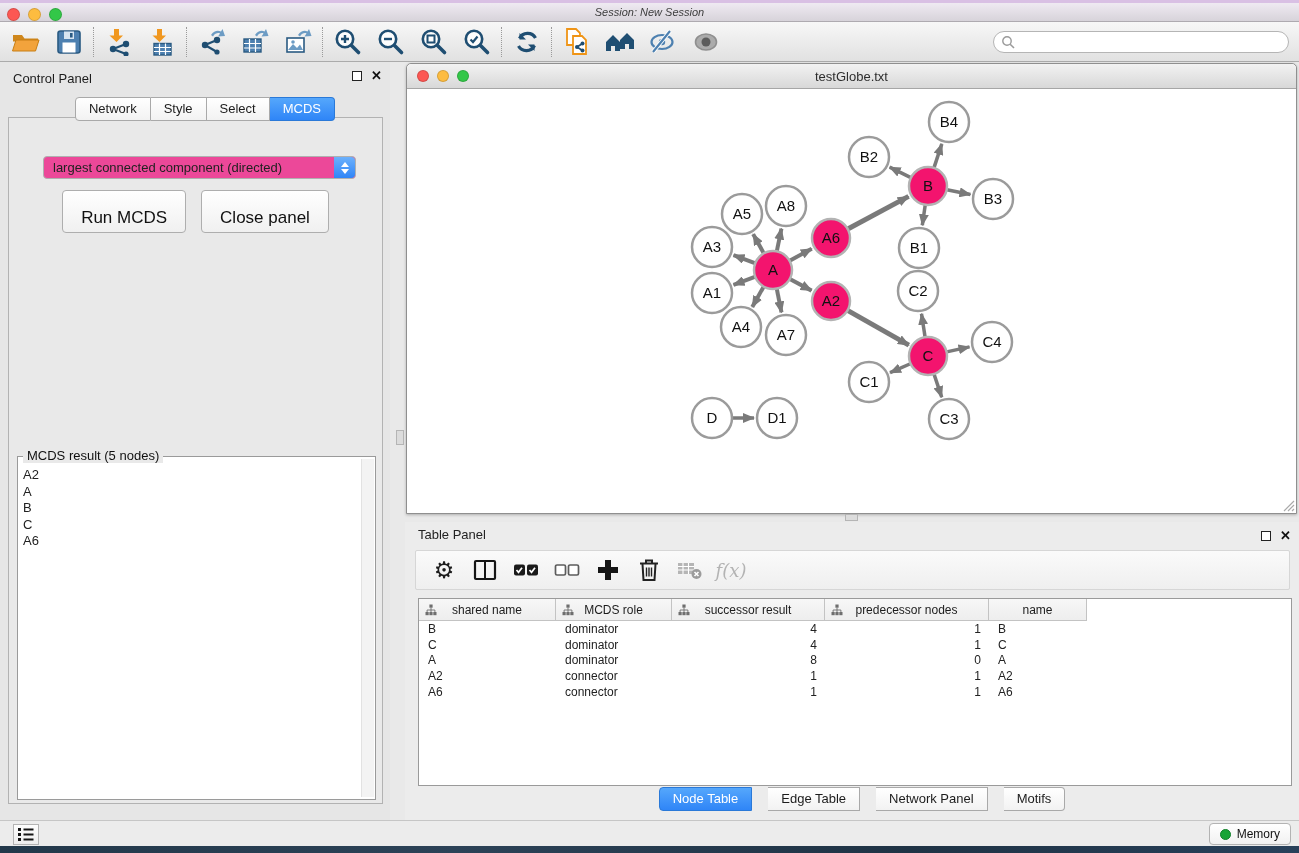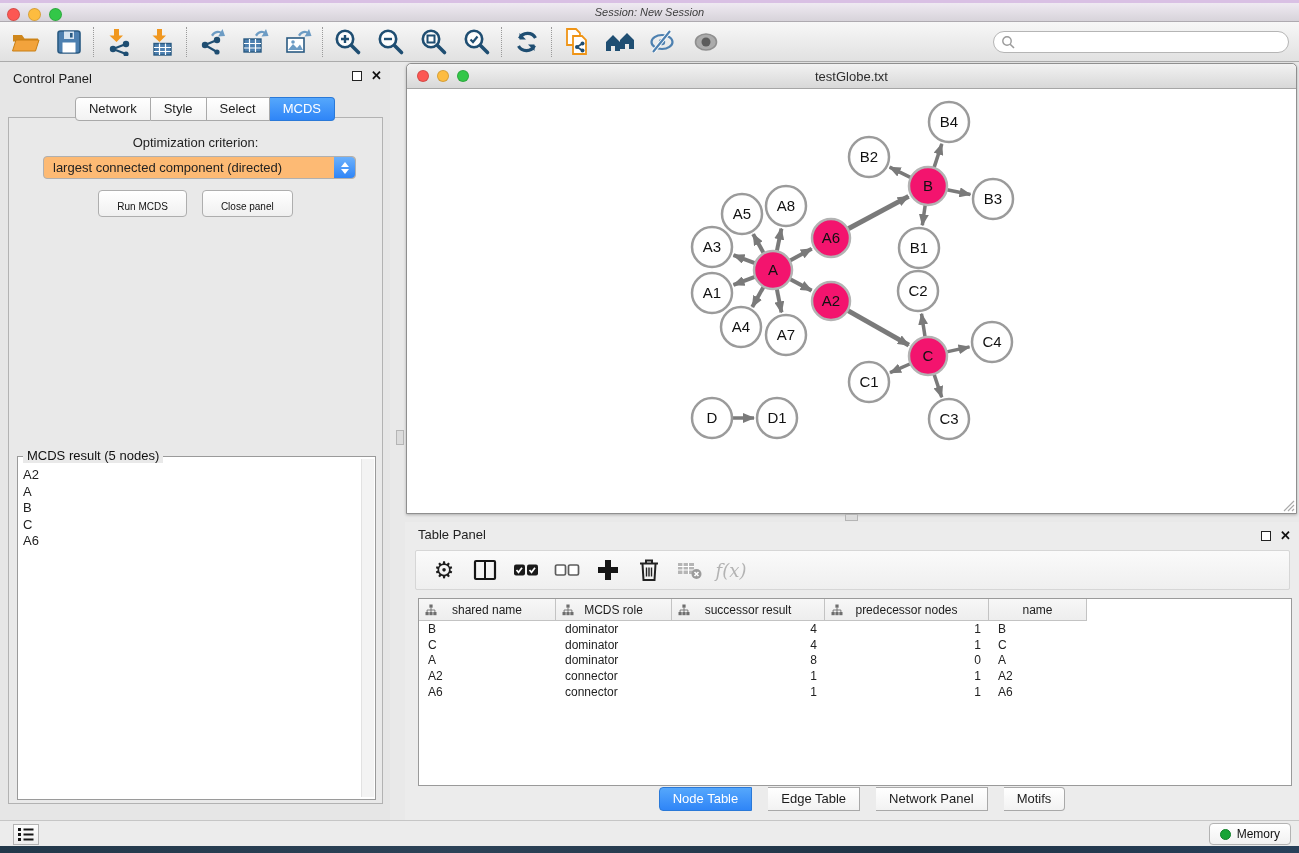--- a/index.html
+++ b/index.html
@@ -40,31 +40,31 @@
   .close-ico { font-size:13px; font-weight:bold; color:#111; line-height:10px; }
   .cp-tabs { position:absolute; top:35px; left:0; right:0; display:flex; justify-content:center; z-index:2; }
   .seg-tab { border:1px solid #a9a9a9; border-left:none; background:linear-gradient(#ffffff,#f2f2f2);
     padding:3px 13px 4px; font-size:13px; color:#1c1c1c; }
   .seg-tab:first-child { border-left:1px solid #a9a9a9; border-radius:4px 0 0 4px;margin-left:20px; }
   .seg-tab:last-child { border-radius:0 4px 4px 0; }
   .seg-tab.selected { background:linear-gradient(#55a7fc,#2f85f7); color:#fff; border-color:#2a79d8; }
   .cp-content { position:absolute; left:8px; right:7px; top:55px; bottom:16px;
     border:1px solid #b2b2b2; background:#e9e9e9; }
   .opt-label { position:absolute; top:17px; left:0; right:0; text-align:center; font-size:13px; }
-  .select-box { position:absolute; top:38px; left:34px; width:313px; height:23px; background:#fdba74;
+  .select-box { position:absolute; top:38px; left:34px; width:313px; height:23px; background:#ec4899;
     border:1px solid #b0b0b0; border-radius:4px; display:flex; align-items:center; }
   .select-box .sel-text { flex:1; padding-left:9px; font-size:13px; white-space:nowrap; overflow:hidden; }
   .sel-spinner { width:21px; height:100%; border-radius:0 4px 4px 0;
     background:linear-gradient(#6cb1fc,#2f85f7); display:flex; flex-direction:column;
     align-items:center; justify-content:center; gap:2px; }
   .tri-up { width:0; height:0; border-left:4px solid transparent; border-right:4px solid transparent; border-bottom:5px solid #fff; }
   .tri-dn { width:0; height:0; border-left:4px solid transparent; border-right:4px solid transparent; border-top:5px solid #fff; }
   .cp-buttons { position:absolute; top:72px; left:0; right:0; display:flex; justify-content:center; gap:15px; }
   .mac-btn { background:linear-gradient(#ffffff,#f0f0f0); border:1px solid #aeaeae; border-radius:4px;
-    font-size:10px; padding:10px 18px 4px; color:#111; }
+    font-size:17px; padding:17px 18px 4px; color:#111; }
   .result-box { position:absolute; left:8px; right:6px; top:338px; bottom:3px;
     border:1px solid #9a9a9a; background:#fff; }
   .result-legend { position:absolute; top:-9px; left:5px; background:#e9e9e9; padding:0 4px; font-size:13px; color:#111; }
   .result-list { position:absolute; left:0; top:5px; bottom:2px; right:15px; padding:5px 0 0 5px;
     font-size:13px; line-height:16.5px; overflow:hidden; }
   .result-scroll { position:absolute; right:1px; top:2px; bottom:2px; width:13px; background:#f3f3f3; border-left:1px solid #e2e2e2; }
 
   
   .net-window { position:absolute; left:406px; top:1px; width:891px; height:451px;
     border:1px solid #8f8f8f; border-radius:5px 5px 0 0; background:#fff;
@@ -283,21 +283,20 @@
           <span class="close-ico">✕</span>
         </span>
       </div>
       <div class="cp-tabs" id="control-tabs">
           <span class="seg-tab">Network</span>
           <span class="seg-tab">Style</span>
           <span class="seg-tab">Select</span>
           <span class="seg-tab selected">MCDS</span>
         </div>
       <div class="cp-content">
-        <div class="opt-label">Optimization criterion:</div>
         <div class="select-box">
           <span class="sel-text">largest connected component (directed)</span>
           <span class="sel-spinner">
             <span class="tri-up"></span>
               <span class="tri-dn"></span>
           </span>
         </div>
         <div class="cp-buttons">
           <button class="mac-btn">Run MCDS</button>
           <button class="mac-btn">Close panel</button>

